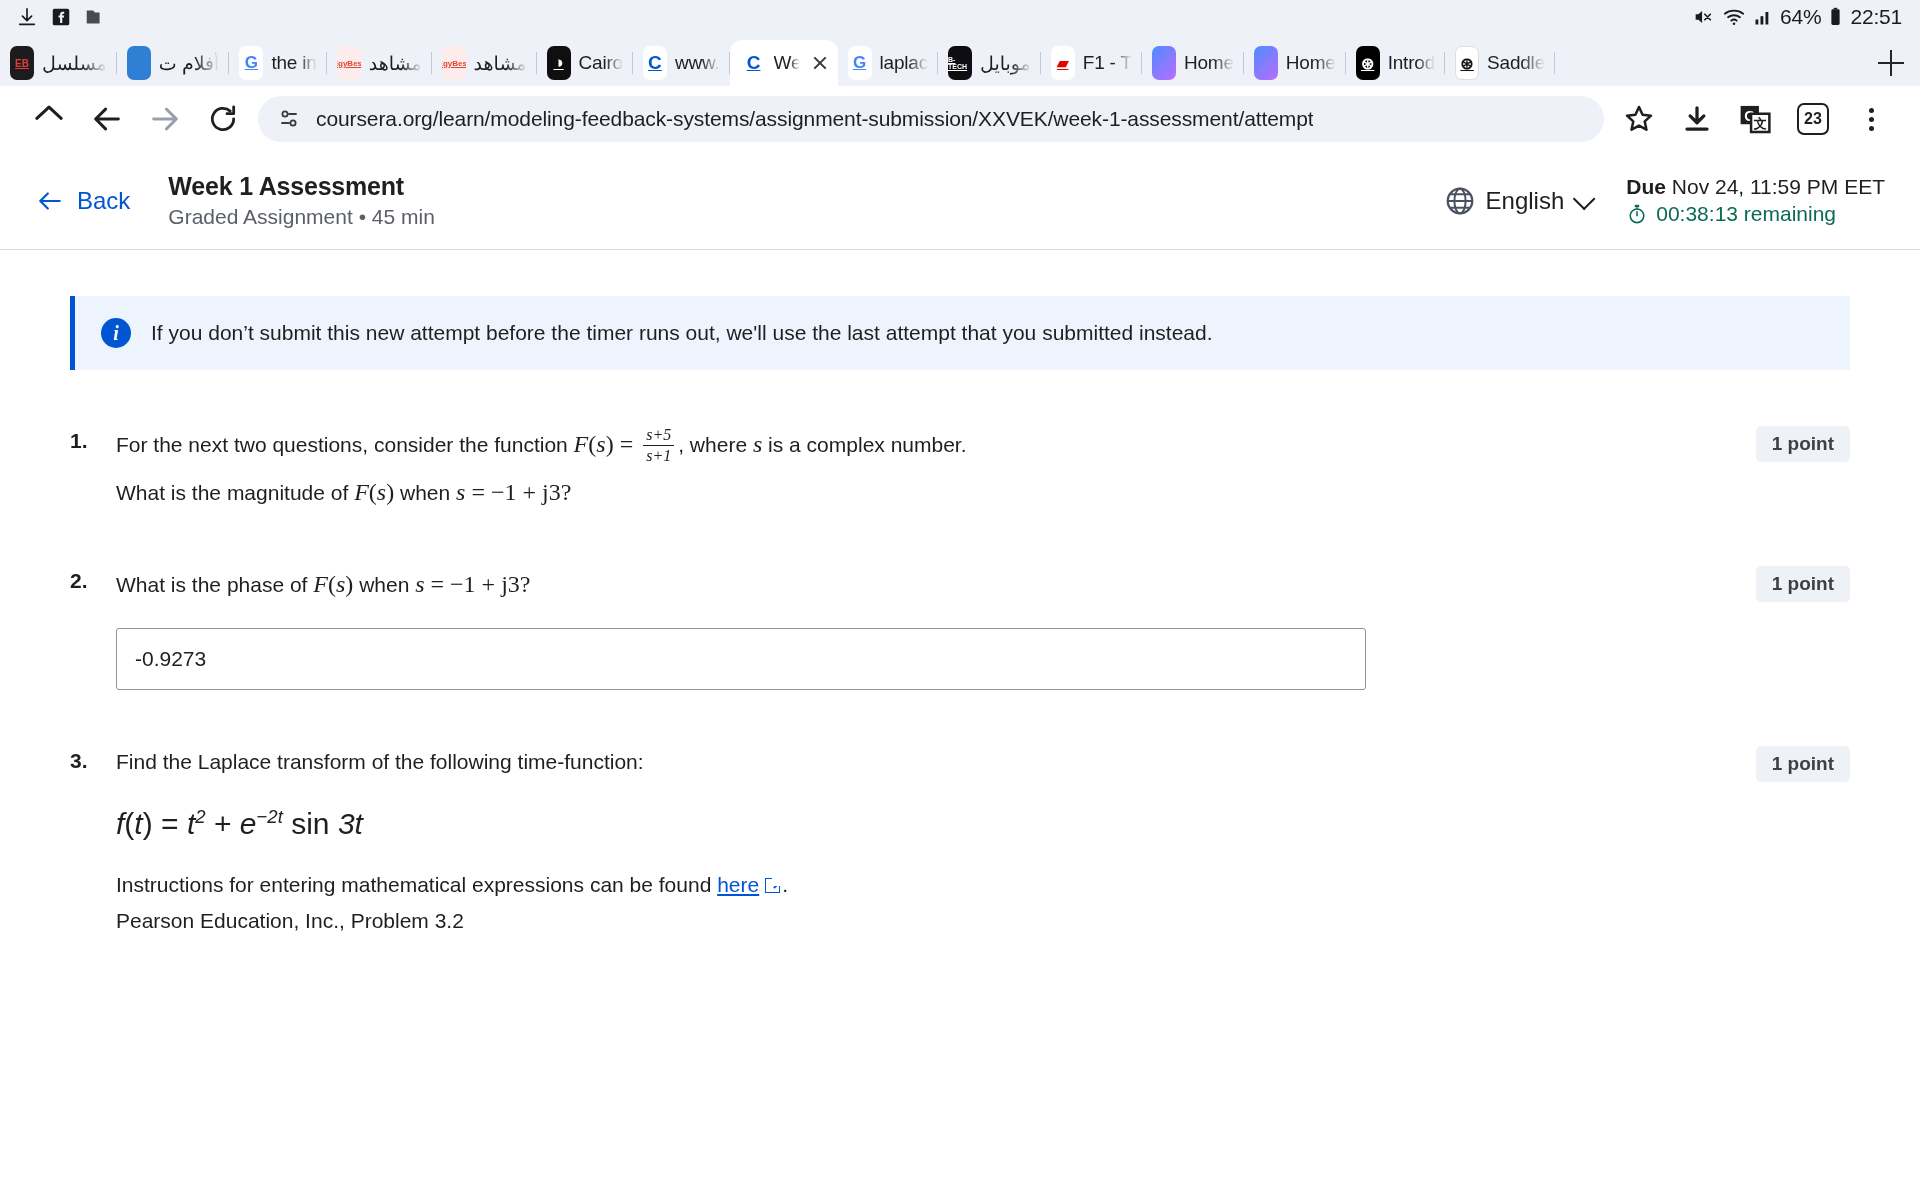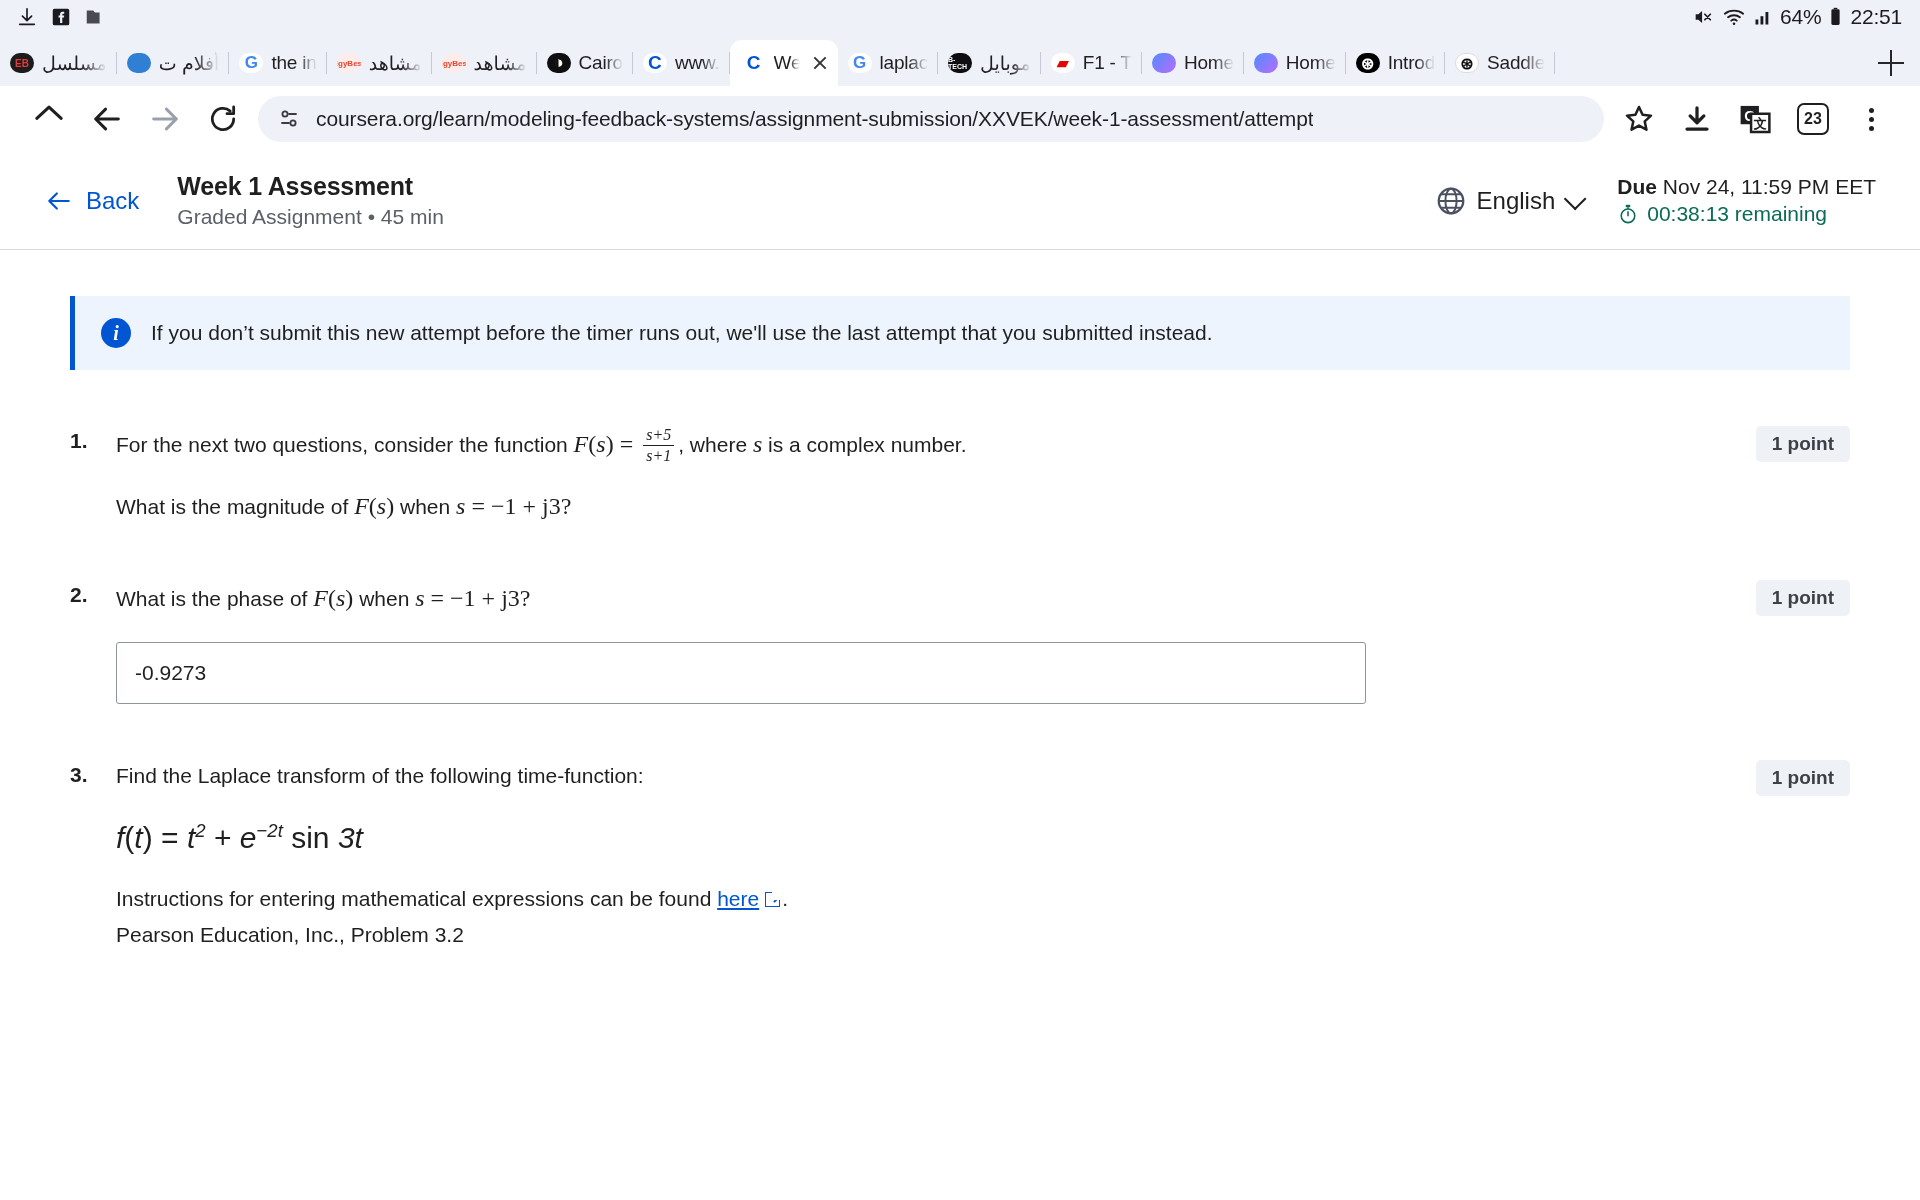--- a/index.html
+++ b/index.html
@@ -46,24 +46,24 @@
     content: ""; position: absolute; right: 0; top: 12px;
     height: 22px; width: 1px; background: #c3c8d4;
   }
   .tab.active {
     background: #ffffff; border-radius: 12px 12px 0 0;
     max-width: 108px; padding: 0 8px 0 12px; height: 46px;
   }
   .tab.active::after { display: none; }
   .tab.active + .tab::after { }
   .tab-fav {
-    width: 24px; height: 20px; flex: 0 0 24px;
-    border-radius: 12px; display: flex; align-items: center;
+    width: 24px; height: 34px; flex: 0 0 24px;
+    border-radius: 7px; display: flex; align-items: center;
     justify-content: center; font-size: 13px; overflow: hidden;
-    font-weight: 700; color: #fff;
+    font-weight: 700; color: #fff; text-decoration: underline;
   }
   .tab-title {
     font-size: 19px; color: #1f1f22; white-space: nowrap;
     overflow: hidden; letter-spacing: -0.2px;
     -webkit-mask-image: linear-gradient(90deg, #000 60%, transparent 100%);
     mask-image: linear-gradient(90deg, #000 60%, transparent 100%);
   }
   .tab-close {
     width: 20px; height: 20px; flex: 0 0 20px;
     position: relative; margin-left: 2px;
@@ -122,21 +122,21 @@
     border-radius: 7px; display: flex; align-items: center;
     justify-content: center; font-size: 16px; font-weight: 700;
     color: #1f1f22;
   }
   .tb-dots { display: flex; flex-direction: column; gap: 4px; align-items:center;}
   .tb-dots i { width: 5px; height: 5px; border-radius: 50%; background: #1f1f22; display:block;}
 
   
   .page-header {
     height: 98px; border-bottom: 1px solid #d8dde4;
-    display: flex; align-items: center; padding: 0 44px;
+    display: flex; align-items: center; padding: 0 35px;
     background: #fff; position: relative;
   }
   .back-link {
     display: flex; align-items: center; gap: 12px;
     color: #0056d2; font-size: 24px; margin-right: 38px;
   }
   .hdr-titles { display: flex; flex-direction: column; gap: 4px; }
   .hdr-title { font-size: 25px; font-weight: 700; color: #1f1f1f; letter-spacing: -0.2px;}
   .hdr-sub { font-size: 21px; color: #5b6068; }
   .hdr-right {
@@ -166,21 +166,21 @@
     font-family: "Liberation Serif", serif;
   }
 
   .question { display: flex; padding: 0 30px; margin-top: 56px; }
   .q-num {
     width: 46px; flex: 0 0 46px; font-size: 21px; font-weight: 700;
     color: #1f1f1f; padding-top: 3px;
   }
   .q-body { flex: 1; min-width: 0; }
   .q-line { font-size: 21px; color: #1f1f1f; line-height: 1.5; }
-  .q-line.second { margin-top: 22px; }
+  .q-line.second { margin-top: 8px; }
   .q-points {
     flex: 0 0 auto; margin-left: 30px; align-self: flex-start;
     background: #eef1f6; color: #3c4148; font-size: 19px; font-weight: 700;
     padding: 7px 16px; border-radius: 5px; white-space: nowrap;
   }
   .answer-box {
     margin-top: 26px; height: 62px; border: 1px solid #8d949e;
     border-radius: 3px; display: flex; align-items: center;
     padding: 0 18px; font-size: 21px; color: #1f1f1f;
     max-width: 1250px;

